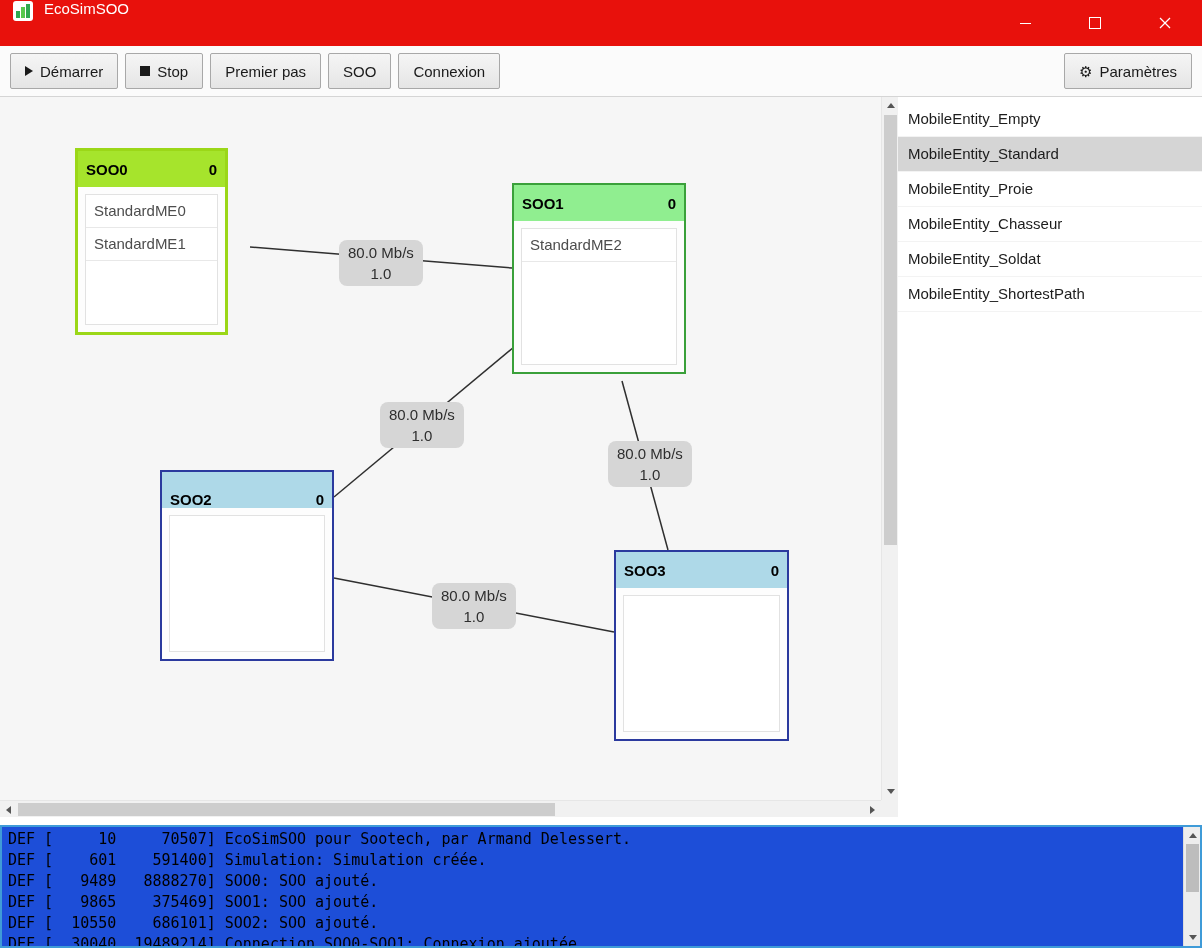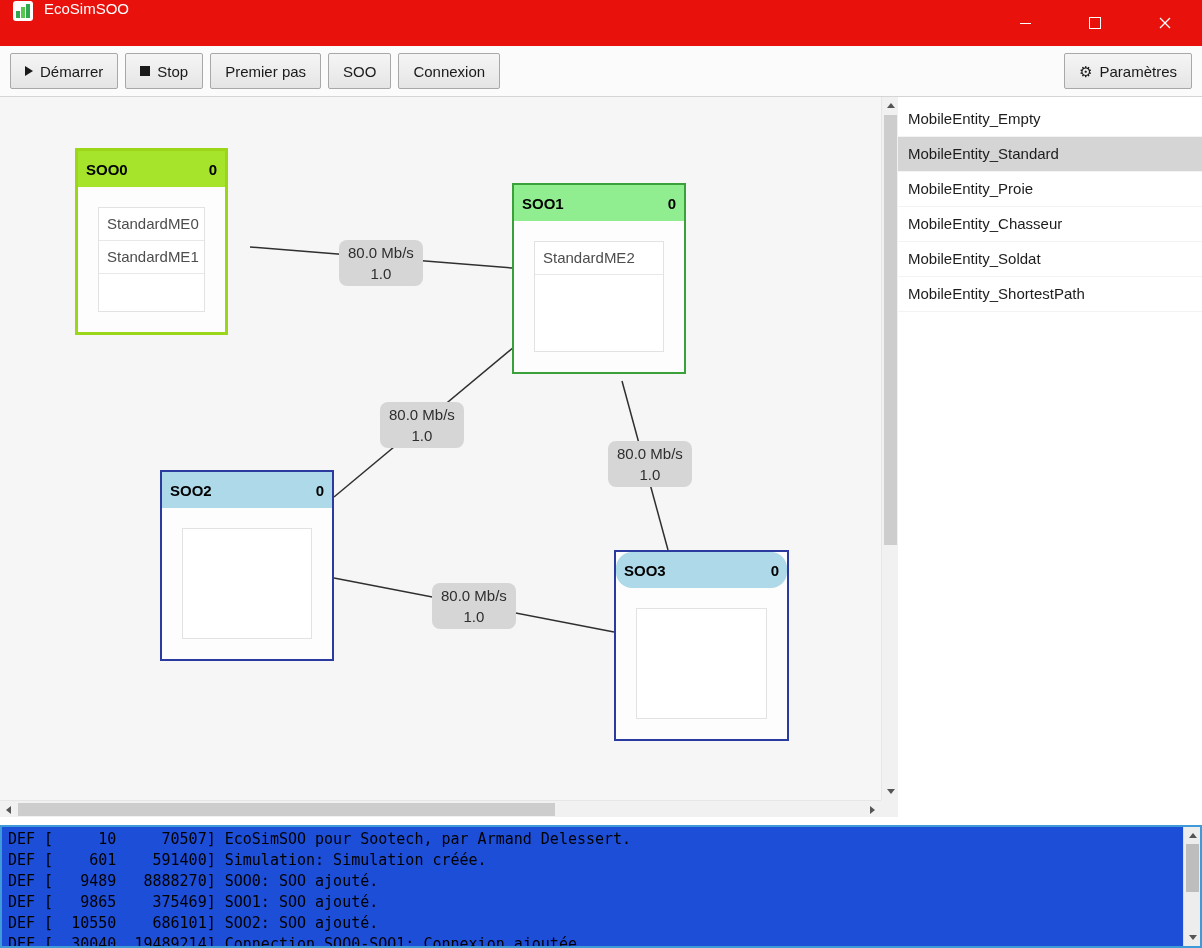--- a/index.html
+++ b/index.html
@@ -34,21 +34,21 @@
   .gear-glyph { font-size:15px; line-height:1; }
   .tb-spacer { flex:1; }
   
   .main { display:flex; height:728px; position:relative; }
   .canvas-col { width:898px; position:relative; background:#fff; flex:none; }
   .canvas { position:absolute; left:0; top:0; width:881px; height:703px; background:#f6f6f6; overflow:hidden; }
   .links-svg { position:absolute; left:0; top:0; width:881px; height:703px; }
   
   .node { position:absolute; background:#fdfdfd; box-sizing:border-box; }
   .node-header { height:36px; display:flex; justify-content:space-between; align-items:center; padding:0 8px; font-weight:bold; font-size:15px; color:#000; }
-  .node-body { position:absolute; top:36px; left:0; right:0; bottom:0; padding:20px; }
+  .node-body { position:absolute; top:36px; left:0; right:0; bottom:0; padding:7px; }
   .node-list { width:100%; height:100%; background:#fff; border:1px solid #e2e2e2; box-sizing:border-box; overflow:hidden; }
   .node-item { height:32px; line-height:32px; padding-left:8px; font-size:15px; color:#4d4d4d; border-bottom:1px solid #e8e8e8; background:#fff; }
   .link-label {
     position:absolute; background:#d6d6d6; text-align:center; font-size:15px; color:#2e2e2e;
     padding:2px 9px; line-height:21px; min-width:64px;border-radius:8px;
   }
   
   .vscroll { position:absolute; right:0; top:0; width:17px; height:703px; background:#f1f1f1; border-left:1px solid #e6e6e6; box-sizing:border-box; }
   .hscroll { position:absolute; left:0; top:703px; width:881px; height:17px; background:#f1f1f1; border-top:1px solid #e6e6e6; box-sizing:border-box; }
   .scroll-corner { position:absolute; right:0; top:703px; width:17px; height:17px; background:#f1f1f1; }
@@ -153,30 +153,30 @@
               <span>SOO1</span>
               <span>0</span>
             </div>
             <div class="node-body">
               <div class="node-list">
                 <div class="node-item">StandardME2</div>
               </div>
             </div>
           </div>
           <div class="node" style="left: 160px; top: 373px; width: 174px; height: 191px; border: 2px solid rgb(43, 58, 158);">
+            <div class="node-header" style="background: rgb(174, 217, 232); align-items: flex-end;">
+              <span>SOO2</span>
+              <span>0</span>
+            </div>
+            <div class="node-body">
+              <div class="node-list"></div>
+            </div>
+          </div>
+          <div class="node" style="left: 614px; top: 453px; width: 175px; height: 191px; border: 2px solid rgb(43, 58, 158);">
             <div class="node-header" style="background: rgb(174, 217, 232);">
-              <span>SOO2</span>
-              <span>0</span>
-            </div>
-            <div class="node-body">
-              <div class="node-list"></div>
-            </div>
-          </div>
-          <div class="node" style="left: 614px; top: 453px; width: 175px; height: 191px; border: 2px solid rgb(43, 58, 158);">
-            <div class="node-header" style="background: rgb(174, 217, 232); border-radius: 16px;">
               <span>SOO3</span>
               <span>0</span>
             </div>
             <div class="node-body">
               <div class="node-list"></div>
             </div>
           </div>
           <div class="link-label" style="left: 339px; top: 143px;">
             <div>80.0 Mb/s</div>
             <div>1.0</div>

